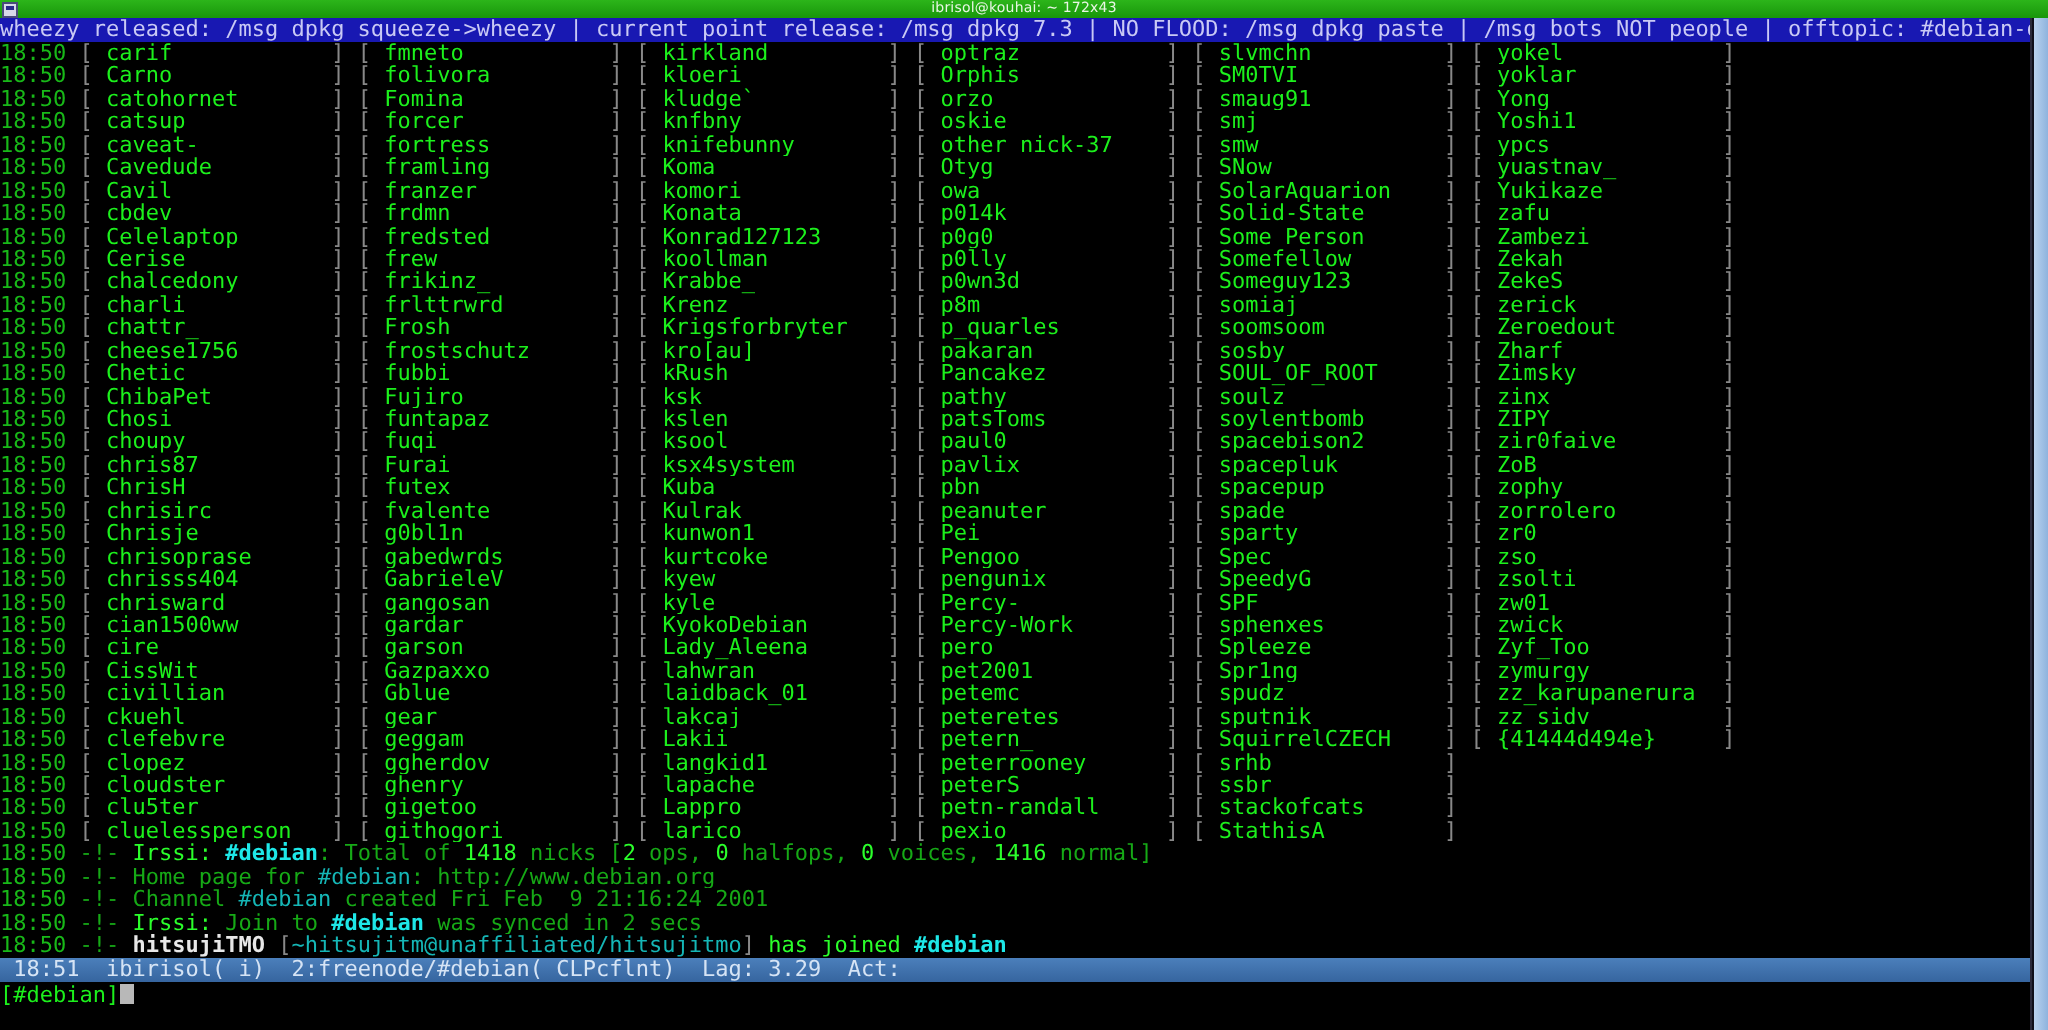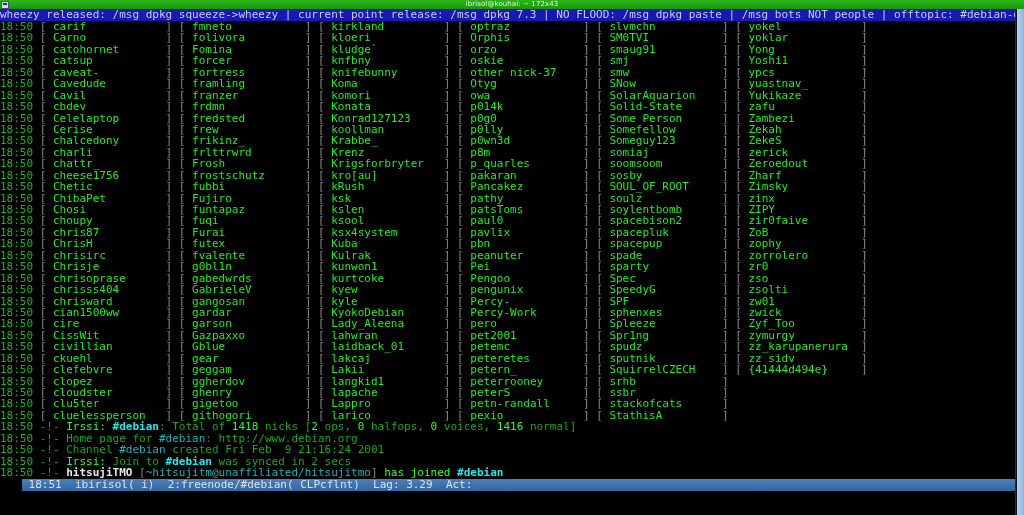--- a/index.html
+++ b/index.html
@@ -86,21 +86,20 @@
     overflow: hidden;
     letter-spacing: 0px;
   }
   .statusline.topic {
     color: #c9c9f5;
   }
   .statusline.bottom {
     background: #3a6ea8;
     background: linear-gradient(to bottom,#4b7fbb 0%, #36659f 100%);
     color: #d6e4f5;
-    margin-left: 22px;
   }
 
   .lines {
     white-space: pre;
     color: #17c217;
   }
   .line {
     height: 11.45px;
     white-space: pre;
     overflow: hidden;
@@ -168,20 +167,21 @@
     <div class="term-inner">
 
       <div class="statusline topic">wheezy released: /msg dpkg squeeze-&gt;wheezy | current point release: /msg dpkg 7.3 | NO FLOOD: /msg dpkg paste | /msg bots NOT people | offtopic: #debian-offtopic | testing</div>
 
       <div class="lines" id="nicklist"><div class="line"><span class="ts">18:50 </span><span class="br">[ </span><span class="nick">carif            </span><span class="br">] </span><span class="br">[ </span><span class="nick">fmneto           </span><span class="br">] </span><span class="br">[ </span><span class="nick">kirkland         </span><span class="br">] </span><span class="br">[ </span><span class="nick">optraz           </span><span class="br">] </span><span class="br">[ </span><span class="nick">slvmchn          </span><span class="br">] </span><span class="br">[ </span><span class="nick">yokel            </span><span class="br">] </span></div><div class="line"><span class="ts">18:50 </span><span class="br">[ </span><span class="nick">Carno            </span><span class="br">] </span><span class="br">[ </span><span class="nick">folivora         </span><span class="br">] </span><span class="br">[ </span><span class="nick">kloeri           </span><span class="br">] </span><span class="br">[ </span><span class="nick">Orphis           </span><span class="br">] </span><span class="br">[ </span><span class="nick">SM0TVI           </span><span class="br">] </span><span class="br">[ </span><span class="nick">yoklar           </span><span class="br">] </span></div><div class="line"><span class="ts">18:50 </span><span class="br">[ </span><span class="nick">catohornet       </span><span class="br">] </span><span class="br">[ </span><span class="nick">Fomina           </span><span class="br">] </span><span class="br">[ </span><span class="nick">kludge`          </span><span class="br">] </span><span class="br">[ </span><span class="nick">orzo             </span><span class="br">] </span><span class="br">[ </span><span class="nick">smaug91          </span><span class="br">] </span><span class="br">[ </span><span class="nick">Yong             </span><span class="br">] </span></div><div class="line"><span class="ts">18:50 </span><span class="br">[ </span><span class="nick">catsup           </span><span class="br">] </span><span class="br">[ </span><span class="nick">forcer           </span><span class="br">] </span><span class="br">[ </span><span class="nick">knfbny           </span><span class="br">] </span><span class="br">[ </span><span class="nick">oskie            </span><span class="br">] </span><span class="br">[ </span><span class="nick">smj              </span><span class="br">] </span><span class="br">[ </span><span class="nick">Yoshi1           </span><span class="br">] </span></div><div class="line"><span class="ts">18:50 </span><span class="br">[ </span><span class="nick">caveat-          </span><span class="br">] </span><span class="br">[ </span><span class="nick">fortress_        </span><span class="br">] </span><span class="br">[ </span><span class="nick">knifebunny       </span><span class="br">] </span><span class="br">[ </span><span class="nick">other_nick-37    </span><span class="br">] </span><span class="br">[ </span><span class="nick">smw              </span><span class="br">] </span><span class="br">[ </span><span class="nick">ypcs             </span><span class="br">] </span></div><div class="line"><span class="ts">18:50 </span><span class="br">[ </span><span class="nick">Cavedude         </span><span class="br">] </span><span class="br">[ </span><span class="nick">framling         </span><span class="br">] </span><span class="br">[ </span><span class="nick">Koma             </span><span class="br">] </span><span class="br">[ </span><span class="nick">Otyg             </span><span class="br">] </span><span class="br">[ </span><span class="nick">SNow             </span><span class="br">] </span><span class="br">[ </span><span class="nick">yuastnav_        </span><span class="br">] </span></div><div class="line"><span class="ts">18:50 </span><span class="br">[ </span><span class="nick">Cavil            </span><span class="br">] </span><span class="br">[ </span><span class="nick">franzer_         </span><span class="br">] </span><span class="br">[ </span><span class="nick">komori           </span><span class="br">] </span><span class="br">[ </span><span class="nick">owa              </span><span class="br">] </span><span class="br">[ </span><span class="nick">SolarAquarion    </span><span class="br">] </span><span class="br">[ </span><span class="nick">Yukikaze         </span><span class="br">] </span></div><div class="line"><span class="ts">18:50 </span><span class="br">[ </span><span class="nick">cbdev            </span><span class="br">] </span><span class="br">[ </span><span class="nick">frdmn            </span><span class="br">] </span><span class="br">[ </span><span class="nick">Konata           </span><span class="br">] </span><span class="br">[ </span><span class="nick">p014k            </span><span class="br">] </span><span class="br">[ </span><span class="nick">Solid-State      </span><span class="br">] </span><span class="br">[ </span><span class="nick">zafu             </span><span class="br">] </span></div><div class="line"><span class="ts">18:50 </span><span class="br">[ </span><span class="nick">Celelaptop       </span><span class="br">] </span><span class="br">[ </span><span class="nick">fredsted         </span><span class="br">] </span><span class="br">[ </span><span class="nick">Konrad127123     </span><span class="br">] </span><span class="br">[ </span><span class="nick">p0g0             </span><span class="br">] </span><span class="br">[ </span><span class="nick">Some_Person      </span><span class="br">] </span><span class="br">[ </span><span class="nick">Zambezi          </span><span class="br">] </span></div><div class="line"><span class="ts">18:50 </span><span class="br">[ </span><span class="nick">Cerise           </span><span class="br">] </span><span class="br">[ </span><span class="nick">frew             </span><span class="br">] </span><span class="br">[ </span><span class="nick">koollman         </span><span class="br">] </span><span class="br">[ </span><span class="nick">p0lly            </span><span class="br">] </span><span class="br">[ </span><span class="nick">Somefellow       </span><span class="br">] </span><span class="br">[ </span><span class="nick">Zekah            </span><span class="br">] </span></div><div class="line"><span class="ts">18:50 </span><span class="br">[ </span><span class="nick">chalcedony       </span><span class="br">] </span><span class="br">[ </span><span class="nick">frikinz_         </span><span class="br">] </span><span class="br">[ </span><span class="nick">Krabbe_          </span><span class="br">] </span><span class="br">[ </span><span class="nick">p0wn3d           </span><span class="br">] </span><span class="br">[ </span><span class="nick">Someguy123       </span><span class="br">] </span><span class="br">[ </span><span class="nick">ZekeS            </span><span class="br">] </span></div><div class="line"><span class="ts">18:50 </span><span class="br">[ </span><span class="nick">charli           </span><span class="br">] </span><span class="br">[ </span><span class="nick">frlttrwrd        </span><span class="br">] </span><span class="br">[ </span><span class="nick">Krenz            </span><span class="br">] </span><span class="br">[ </span><span class="nick">p8m              </span><span class="br">] </span><span class="br">[ </span><span class="nick">somiaj           </span><span class="br">] </span><span class="br">[ </span><span class="nick">zerick           </span><span class="br">] </span></div><div class="line"><span class="ts">18:50 </span><span class="br">[ </span><span class="nick">chattr_          </span><span class="br">] </span><span class="br">[ </span><span class="nick">Frosh            </span><span class="br">] </span><span class="br">[ </span><span class="nick">Krigsforbryter   </span><span class="br">] </span><span class="br">[ </span><span class="nick">p_quarles        </span><span class="br">] </span><span class="br">[ </span><span class="nick">soomsoom         </span><span class="br">] </span><span class="br">[ </span><span class="nick">Zeroedout        </span><span class="br">] </span></div><div class="line"><span class="ts">18:50 </span><span class="br">[ </span><span class="nick">cheese1756_      </span><span class="br">] </span><span class="br">[ </span><span class="nick">frostschutz      </span><span class="br">] </span><span class="br">[ </span><span class="nick">kro[au]          </span><span class="br">] </span><span class="br">[ </span><span class="nick">pakaran          </span><span class="br">] </span><span class="br">[ </span><span class="nick">sosby            </span><span class="br">] </span><span class="br">[ </span><span class="nick">Zharf            </span><span class="br">] </span></div><div class="line"><span class="ts">18:50 </span><span class="br">[ </span><span class="nick">Chetic           </span><span class="br">] </span><span class="br">[ </span><span class="nick">fubbi            </span><span class="br">] </span><span class="br">[ </span><span class="nick">kRush            </span><span class="br">] </span><span class="br">[ </span><span class="nick">Pancakez         </span><span class="br">] </span><span class="br">[ </span><span class="nick">SOUL_OF_ROOT     </span><span class="br">] </span><span class="br">[ </span><span class="nick">Zimsky           </span><span class="br">] </span></div><div class="line"><span class="ts">18:50 </span><span class="br">[ </span><span class="nick">ChibaPet         </span><span class="br">] </span><span class="br">[ </span><span class="nick">Fujiro           </span><span class="br">] </span><span class="br">[ </span><span class="nick">ksk              </span><span class="br">] </span><span class="br">[ </span><span class="nick">pathy            </span><span class="br">] </span><span class="br">[ </span><span class="nick">soulz            </span><span class="br">] </span><span class="br">[ </span><span class="nick">zinx             </span><span class="br">] </span></div><div class="line"><span class="ts">18:50 </span><span class="br">[ </span><span class="nick">Chosi            </span><span class="br">] </span><span class="br">[ </span><span class="nick">funtapaz         </span><span class="br">] </span><span class="br">[ </span><span class="nick">kslen            </span><span class="br">] </span><span class="br">[ </span><span class="nick">patsToms         </span><span class="br">] </span><span class="br">[ </span><span class="nick">soylentbomb      </span><span class="br">] </span><span class="br">[ </span><span class="nick">ZIPY             </span><span class="br">] </span></div><div class="line"><span class="ts">18:50 </span><span class="br">[ </span><span class="nick">choupy           </span><span class="br">] </span><span class="br">[ </span><span class="nick">fuqi             </span><span class="br">] </span><span class="br">[ </span><span class="nick">ksool            </span><span class="br">] </span><span class="br">[ </span><span class="nick">paul0            </span><span class="br">] </span><span class="br">[ </span><span class="nick">spacebison2      </span><span class="br">] </span><span class="br">[ </span><span class="nick">zir0faive        </span><span class="br">] </span></div><div class="line"><span class="ts">18:50 </span><span class="br">[ </span><span class="nick">chris87          </span><span class="br">] </span><span class="br">[ </span><span class="nick">Furai            </span><span class="br">] </span><span class="br">[ </span><span class="nick">ksx4system       </span><span class="br">] </span><span class="br">[ </span><span class="nick">pavlix           </span><span class="br">] </span><span class="br">[ </span><span class="nick">spacepluk        </span><span class="br">] </span><span class="br">[ </span><span class="nick">ZoB              </span><span class="br">] </span></div><div class="line"><span class="ts">18:50 </span><span class="br">[ </span><span class="nick">ChrisH           </span><span class="br">] </span><span class="br">[ </span><span class="nick">futex            </span><span class="br">] </span><span class="br">[ </span><span class="nick">Kuba             </span><span class="br">] </span><span class="br">[ </span><span class="nick">pbn              </span><span class="br">] </span><span class="br">[ </span><span class="nick">spacepup         </span><span class="br">] </span><span class="br">[ </span><span class="nick">zophy            </span><span class="br">] </span></div><div class="line"><span class="ts">18:50 </span><span class="br">[ </span><span class="nick">chrisirc         </span><span class="br">] </span><span class="br">[ </span><span class="nick">fvalente         </span><span class="br">] </span><span class="br">[ </span><span class="nick">Kulrak           </span><span class="br">] </span><span class="br">[ </span><span class="nick">peanuter_        </span><span class="br">] </span><span class="br">[ </span><span class="nick">spade            </span><span class="br">] </span><span class="br">[ </span><span class="nick">zorrolero        </span><span class="br">] </span></div><div class="line"><span class="ts">18:50 </span><span class="br">[ </span><span class="nick">Chrisje          </span><span class="br">] </span><span class="br">[ </span><span class="nick">g0bl1n           </span><span class="br">] </span><span class="br">[ </span><span class="nick">kunwon1          </span><span class="br">] </span><span class="br">[ </span><span class="nick">Pei              </span><span class="br">] </span><span class="br">[ </span><span class="nick">sparty           </span><span class="br">] </span><span class="br">[ </span><span class="nick">zr0              </span><span class="br">] </span></div><div class="line"><span class="ts">18:50 </span><span class="br">[ </span><span class="nick">chrisoprase      </span><span class="br">] </span><span class="br">[ </span><span class="nick">gabedwrds        </span><span class="br">] </span><span class="br">[ </span><span class="nick">kurtcoke         </span><span class="br">] </span><span class="br">[ </span><span class="nick">Pengoo           </span><span class="br">] </span><span class="br">[ </span><span class="nick">Spec             </span><span class="br">] </span><span class="br">[ </span><span class="nick">zso              </span><span class="br">] </span></div><div class="line"><span class="ts">18:50 </span><span class="br">[ </span><span class="nick">chrisss404       </span><span class="br">] </span><span class="br">[ </span><span class="nick">GabrieleV        </span><span class="br">] </span><span class="br">[ </span><span class="nick">kyew             </span><span class="br">] </span><span class="br">[ </span><span class="nick">pengunix         </span><span class="br">] </span><span class="br">[ </span><span class="nick">SpeedyG          </span><span class="br">] </span><span class="br">[ </span><span class="nick">zsolti           </span><span class="br">] </span></div><div class="line"><span class="ts">18:50 </span><span class="br">[ </span><span class="nick">chrisward        </span><span class="br">] </span><span class="br">[ </span><span class="nick">gangosan         </span><span class="br">] </span><span class="br">[ </span><span class="nick">kyle__           </span><span class="br">] </span><span class="br">[ </span><span class="nick">Percy-           </span><span class="br">] </span><span class="br">[ </span><span class="nick">SPF              </span><span class="br">] </span><span class="br">[ </span><span class="nick">zw01             </span><span class="br">] </span></div><div class="line"><span class="ts">18:50 </span><span class="br">[ </span><span class="nick">cian1500ww       </span><span class="br">] </span><span class="br">[ </span><span class="nick">gardar           </span><span class="br">] </span><span class="br">[ </span><span class="nick">KyokoDebian      </span><span class="br">] </span><span class="br">[ </span><span class="nick">Percy-Work       </span><span class="br">] </span><span class="br">[ </span><span class="nick">sphenxes         </span><span class="br">] </span><span class="br">[ </span><span class="nick">zwick            </span><span class="br">] </span></div><div class="line"><span class="ts">18:50 </span><span class="br">[ </span><span class="nick">cire             </span><span class="br">] </span><span class="br">[ </span><span class="nick">garson           </span><span class="br">] </span><span class="br">[ </span><span class="nick">Lady_Aleena      </span><span class="br">] </span><span class="br">[ </span><span class="nick">pero             </span><span class="br">] </span><span class="br">[ </span><span class="nick">Spleeze          </span><span class="br">] </span><span class="br">[ </span><span class="nick">Zyf_Too          </span><span class="br">] </span></div><div class="line"><span class="ts">18:50 </span><span class="br">[ </span><span class="nick">CissWit          </span><span class="br">] </span><span class="br">[ </span><span class="nick">Gazpaxxo         </span><span class="br">] </span><span class="br">[ </span><span class="nick">lahwran          </span><span class="br">] </span><span class="br">[ </span><span class="nick">pet2001          </span><span class="br">] </span><span class="br">[ </span><span class="nick">Spr1ng           </span><span class="br">] </span><span class="br">[ </span><span class="nick">zymurgy          </span><span class="br">] </span></div><div class="line"><span class="ts">18:50 </span><span class="br">[ </span><span class="nick">civillian        </span><span class="br">] </span><span class="br">[ </span><span class="nick">Gblue            </span><span class="br">] </span><span class="br">[ </span><span class="nick">laidback_01      </span><span class="br">] </span><span class="br">[ </span><span class="nick">petemc           </span><span class="br">] </span><span class="br">[ </span><span class="nick">spudz            </span><span class="br">] </span><span class="br">[ </span><span class="nick">zz_karupanerura  </span><span class="br">] </span></div><div class="line"><span class="ts">18:50 </span><span class="br">[ </span><span class="nick">ckuehl           </span><span class="br">] </span><span class="br">[ </span><span class="nick">gear             </span><span class="br">] </span><span class="br">[ </span><span class="nick">lakcaj           </span><span class="br">] </span><span class="br">[ </span><span class="nick">peteretes        </span><span class="br">] </span><span class="br">[ </span><span class="nick">sputnik          </span><span class="br">] </span><span class="br">[ </span><span class="nick">zz_sidv          </span><span class="br">] </span></div><div class="line"><span class="ts">18:50 </span><span class="br">[ </span><span class="nick">clefebvre        </span><span class="br">] </span><span class="br">[ </span><span class="nick">geggam           </span><span class="br">] </span><span class="br">[ </span><span class="nick">Lakii            </span><span class="br">] </span><span class="br">[ </span><span class="nick">petern_          </span><span class="br">] </span><span class="br">[ </span><span class="nick">SquirrelCZECH    </span><span class="br">] </span><span class="br">[ </span><span class="nick">{41444d494e}     </span><span class="br">] </span></div><div class="line"><span class="ts">18:50 </span><span class="br">[ </span><span class="nick">clopez           </span><span class="br">] </span><span class="br">[ </span><span class="nick">ggherdov         </span><span class="br">] </span><span class="br">[ </span><span class="nick">langkid1         </span><span class="br">] </span><span class="br">[ </span><span class="nick">peterrooney      </span><span class="br">] </span><span class="br">[ </span><span class="nick">srhb             </span><span class="br">] </span></div><div class="line"><span class="ts">18:50 </span><span class="br">[ </span><span class="nick">cloudster        </span><span class="br">] </span><span class="br">[ </span><span class="nick">ghenry           </span><span class="br">] </span><span class="br">[ </span><span class="nick">lapache_         </span><span class="br">] </span><span class="br">[ </span><span class="nick">peterS           </span><span class="br">] </span><span class="br">[ </span><span class="nick">ssbr             </span><span class="br">] </span></div><div class="line"><span class="ts">18:50 </span><span class="br">[ </span><span class="nick">clu5ter          </span><span class="br">] </span><span class="br">[ </span><span class="nick">gigetoo          </span><span class="br">] </span><span class="br">[ </span><span class="nick">Lappro           </span><span class="br">] </span><span class="br">[ </span><span class="nick">petn-randall     </span><span class="br">] </span><span class="br">[ </span><span class="nick">stackofcats      </span><span class="br">] </span></div><div class="line"><span class="ts">18:50 </span><span class="br">[ </span><span class="nick">cluelessperson   </span><span class="br">] </span><span class="br">[ </span><span class="nick">githogori        </span><span class="br">] </span><span class="br">[ </span><span class="nick">larico           </span><span class="br">] </span><span class="br">[ </span><span class="nick">pexio            </span><span class="br">] </span><span class="br">[ </span><span class="nick">StathisA         </span><span class="br">] </span></div></div>
 
       <div class="lines" id="messages"><div class="line"><span class="ts">18:50 </span><span class="msgpfx">-!- </span><span class="bold">Irssi: </span><span class="chanb">#debian</span><span class="dim">: Total of </span><span class="bold">1418</span><span class="dim"> nicks [</span><span class="bold">2</span><span class="dim"> ops, </span><span class="bold">0</span><span class="dim"> halfops, </span><span class="bold">0</span><span class="dim"> voices, </span><span class="bold">1416</span><span class="dim"> normal]</span></div><div class="line"><span class="ts">18:50 </span><span class="msgpfx">-!- </span><span class="dim">Home page for </span><span class="chan">#debian</span><span class="dim">: http://www.debian.org</span></div><div class="line"><span class="ts">18:50 </span><span class="msgpfx">-!- </span><span class="dim">Channel </span><span class="chan">#debian</span><span class="dim"> created Fri Feb  9 21:16:24 2001</span></div><div class="line"><span class="ts">18:50 </span><span class="msgpfx">-!- </span><span class="bold">Irssi: </span><span class="dim">Join to </span><span class="chanb">#debian</span><span class="dim"> was synced in 2 secs</span></div><div class="line"><span class="ts">18:50 </span><span class="msgpfx">-!- </span><span class="white">hitsujiTMO</span><span class="br"> [</span><span class="chan">~hitsujitm@unaffiliated/hitsujitmo</span><span class="br">] </span><span class="bold">has joined </span><span class="chanb">#debian</span></div></div>
 
       <div class="statusline bottom" id="statusbar"><span> 18:51  </span><span>ibirisol( i)  </span><span>2:freenode/#debian( CLPcflnt)  </span><span>Lag: 3.29  </span><span>Act:</span></div>
 
+      <div class="promptline"><span>[#debian]</span><span></span><span class="cursor"></span></div>
 
     </div>
 
     <div class="scrollbar">
       <div class="scrollbar-thumb"></div>
     </div>
   </div>
 
 </div>
 

